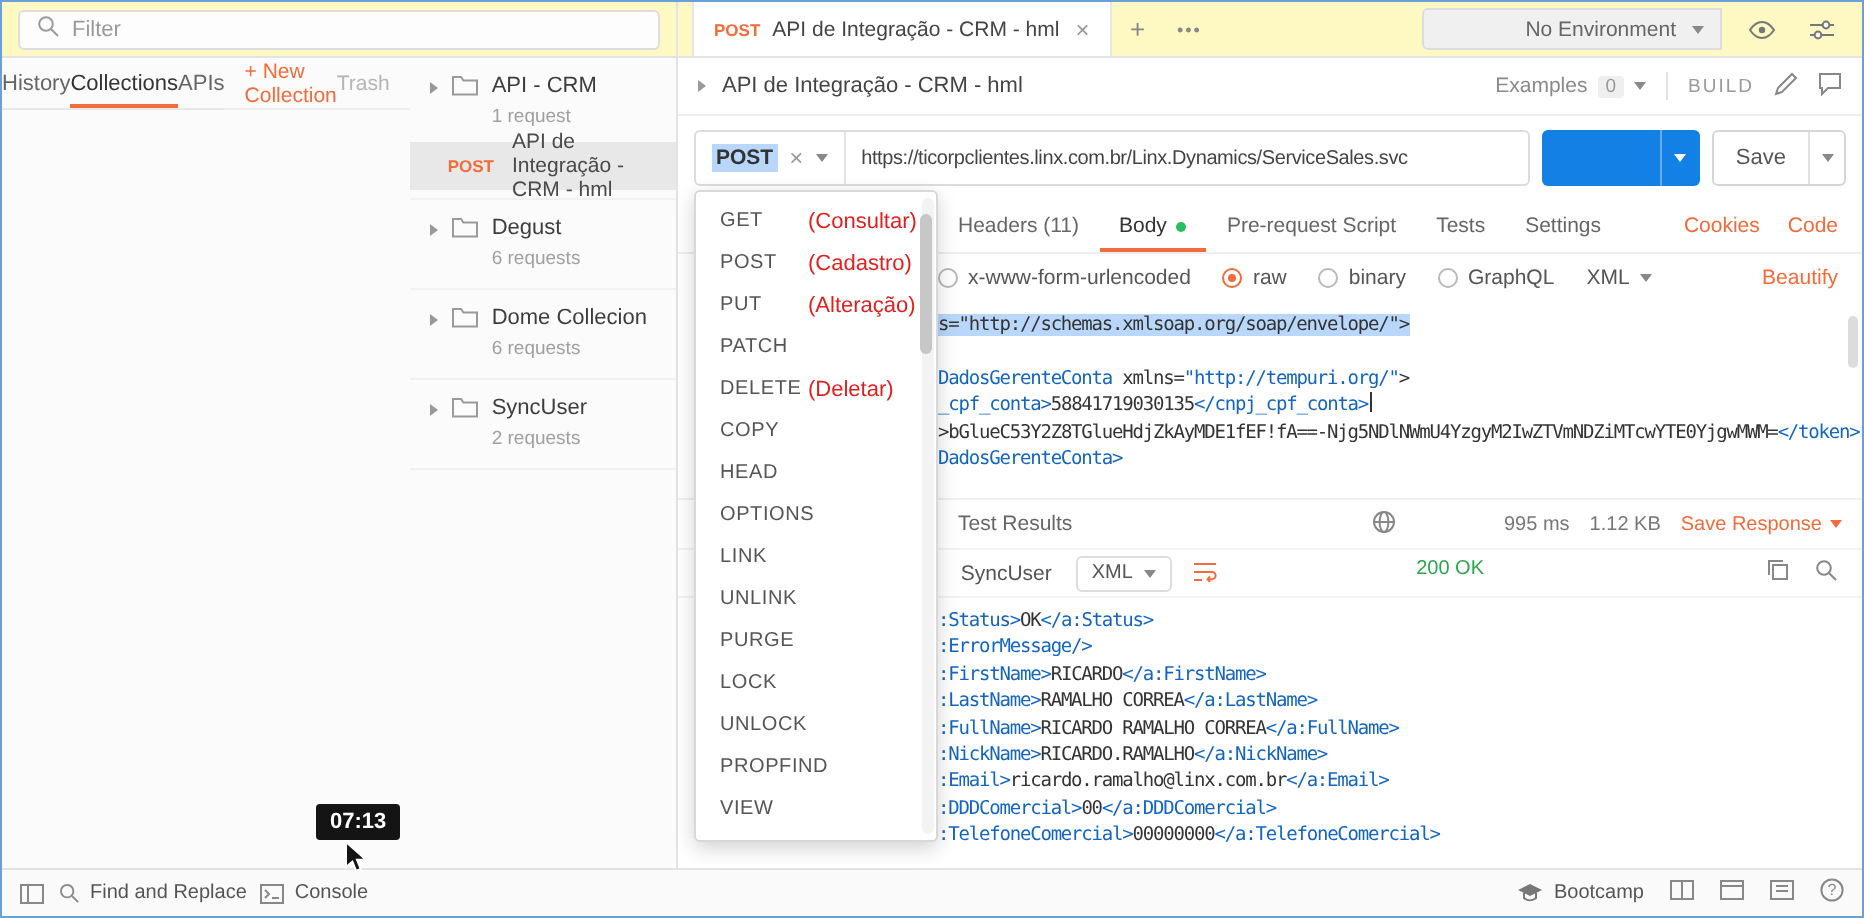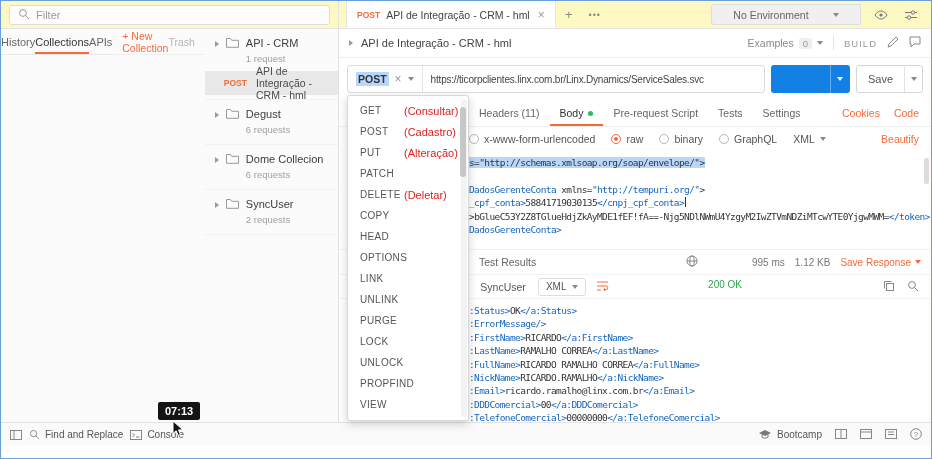--- a/index.html
+++ b/index.html
@@ -13,21 +13,21 @@
   .filter-box { flex:1; display:flex; align-items:center; gap:6px; height:20px; background:#fdfdfd;
                 border:1px solid #ddd; border-radius:3px; padding:0 8px; color:#9a9a9a; }
   .main-top { flex:1; display:flex; align-items:stretch; padding-left:7px; }
   .req-tab { display:flex; align-items:center; gap:6px; background:#fff; padding:0 10px;
              border-left:1px solid #e6e6e6; border-right:1px solid #e6e6e6; }
   .tab-method { color:#f26b3a; font-size:8.5px; font-weight:bold; }
   .tab-title { font-size:10.5px; color:#444; }
   .tab-close { color:#999; font-size:12px; margin-left:2px; cursor:default; }
   .tab-btn { width:26px; display:flex; align-items:center; justify-content:center; color:#888; font-size:13px; }
   .env-group { margin-left:auto; display:flex; align-items:center; gap:10px; padding-right:10px; }
-  .env-select { display:flex; align-items:center; justify-content:center; gap:24px; width:150px;
+  .env-select { display:flex; align-items:center; justify-content:flex-end; gap:8px; width:150px;
                 height:21px; border:1px solid #ddd; background:#f0f0f0; border-radius:3px 0 0 3px;
                 padding:0 8px; color:#666; font-size:10.5px; }
   .icon-btn { display:flex; align-items:center; justify-content:center; width:20px; height:20px; }
 
   .tri-down { display:inline-block; width:0; height:0; border-left:3.5px solid transparent;
               border-right:3.5px solid transparent; border-top:4px solid #888; }
   .tri-right { display:inline-block; width:0; height:0; border-top:3.5px solid transparent;
                border-bottom:3.5px solid transparent; border-left:4px solid #999; }
 
   
@@ -108,21 +108,21 @@
   .save-resp .tri-down { border-top-color:#f26b3a; }
 
   .resp-toolbar { height:24px; display:flex; align-items:center; gap:10px; padding-left:88px; border-bottom:1px solid #f3f3f3; color:#666; }
   .vtab { font-size:10.5px; color:#555; padding:0 2px; }
   .lang-box { display:flex; align-items:center; gap:6px; border:1px solid #ddd; border-radius:3px; height:18px; padding:0 7px; color:#555; font-size:10px; }
   .resp-tools-right { margin-left:auto; display:flex; align-items:center; gap:12px; padding-right:12px; }
 
   .resp-editor { flex:1; padding:5px 0 0 130px; }
 
   
-  .statusbar { position:absolute; left:0; right:0; bottom:12px; height:24px; background:#fafafa;
+  .statusbar { position:absolute; left:0; right:0; bottom:0; height:24px; background:#fafafa;
                border-top:1px solid #e3e3e3; display:flex; align-items:center; gap:7px; padding:0 9px;
                color:#555; font-size:10px; }
   .sb-item { display:flex; align-items:center; gap:5px; }
   .sb-right { margin-left:auto; display:flex; align-items:center; gap:13px; }
 
   
   .method-dropdown { position:absolute; left:346px; top:94px; width:122px; background:#fff;
                      border:1px solid #d8d8d8; border-radius:3px; box-shadow:0 3px 10px rgba(0,0,0,.18);
                      z-index:40; padding:4px 0 5px; }
   .mi { height:21px; display:flex; align-items:center; padding-left:12px; }

